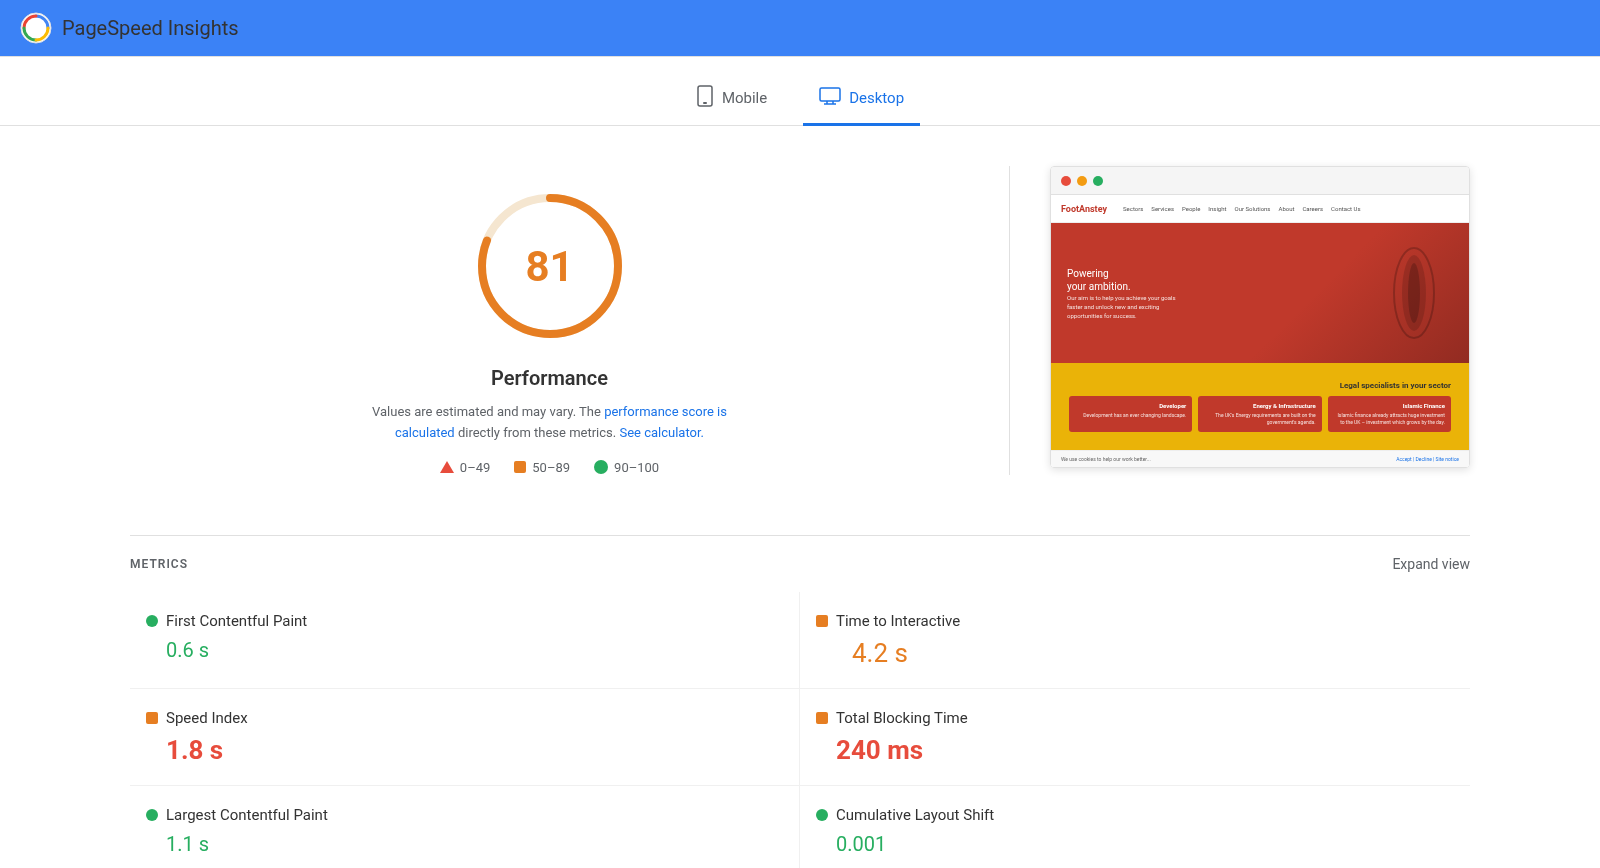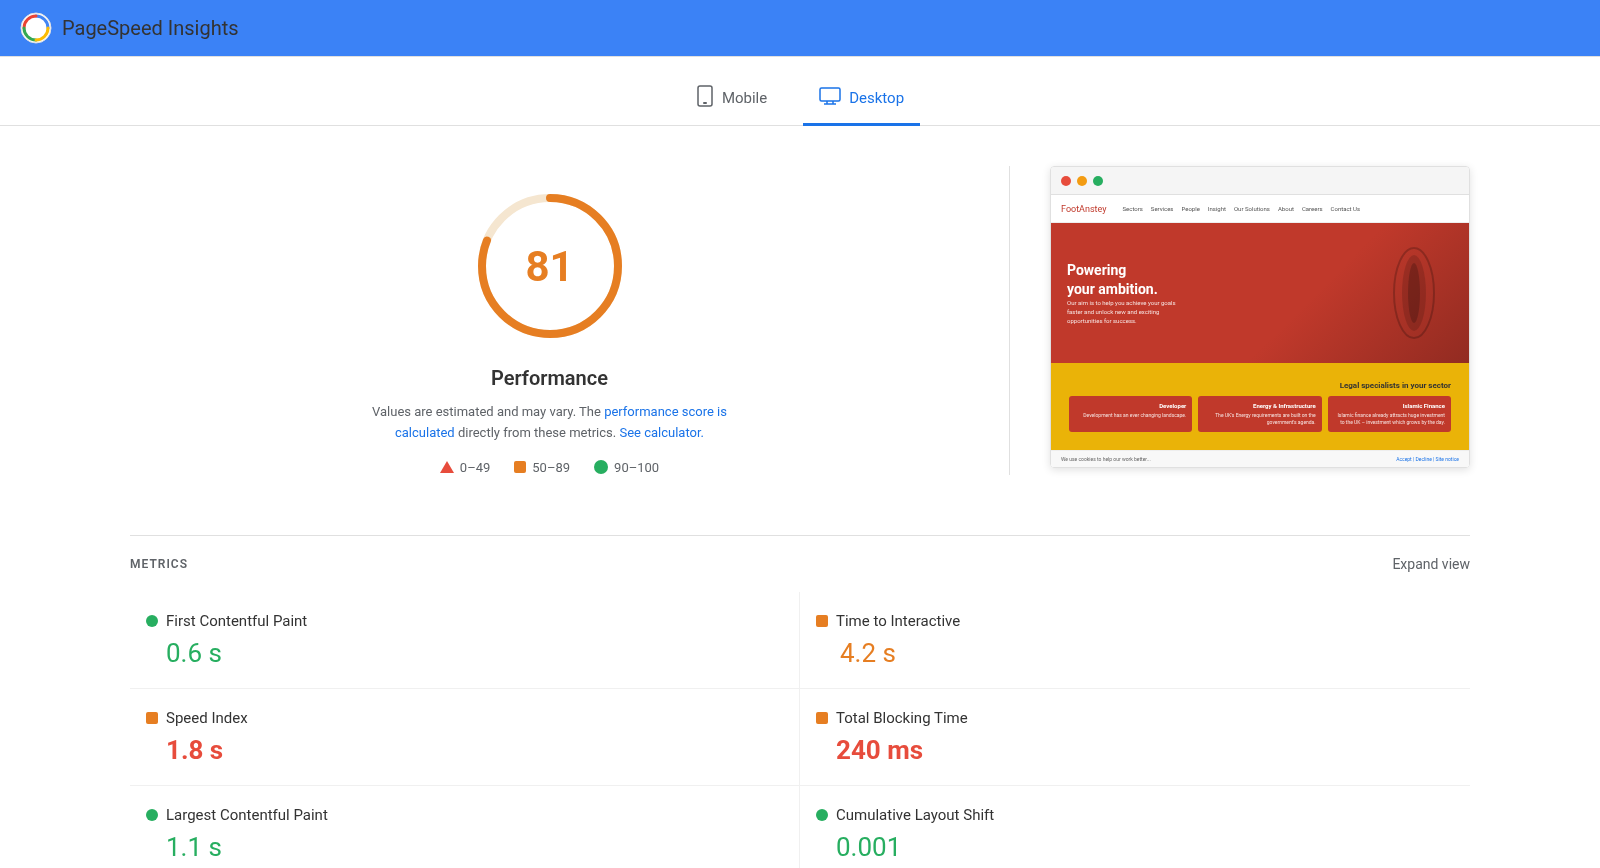--- a/index.html
+++ b/index.html
@@ -204,21 +204,21 @@
       background: #fff;
       height: 28px;
       border-bottom: 1px solid #eee;
       display: flex;
       align-items: center;
       padding: 0 10px;
       gap: 16px;
     }
     .mock-logo-text {
       font-size: 9px;
-      font-weight: 400;
+      font-weight: 700;
       color: #c0392b;
     }
     .mock-nav-items {
       display: flex;
       gap: 8px;
     }
     .mock-nav-item {
       font-size: 6px;
       color: #555;
     }
@@ -228,22 +228,22 @@
       position: relative;
       overflow: hidden;
       display: flex;
       align-items: center;
       padding: 16px;
     }
     .mock-hero-text {
       color: #fff;
     }
     .mock-hero-h1 {
-      font-size: 14px;
-      font-weight: 700;
+      font-size: 10px;
+      font-weight: 400;
       line-height: 1.3;
     }
     .mock-hero-p {
       font-size: 6px;
       line-height: 1.5;
       color: rgba(255,255,255,0.85);
       max-width: 120px;
     }
     .mock-hero-shape {
       position: absolute;
@@ -359,30 +359,30 @@
       height: 12px;
       border-radius: 2px;
       background: #e67e22;
       flex-shrink: 0;
     }
     .metric-name {
       font-size: 15px;
       color: #333;
     }
     .metric-value-green {
-      font-size: 26px;
+      font-size: 20px;
       font-weight: 400;
       color: #27ae60;
       margin-left: 20px;
     }
     .metric-value-orange {
       font-size: 26px;
       font-weight: 400;
       color: #e67e22;
-      margin-left: 24px;
+      margin-left: 36px;
     }
     .metric-value-red {
       font-size: 26px;
       font-weight: 700;
       color: #e74c3c;
       margin-left: 20px;
     }
   </style>
 </head>
 <body>

